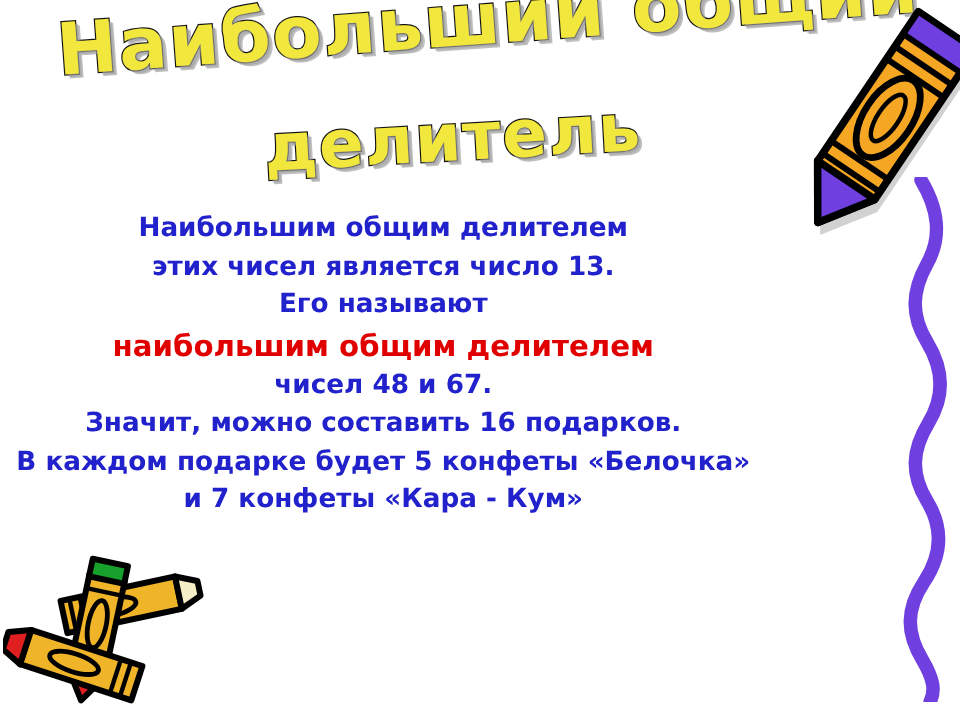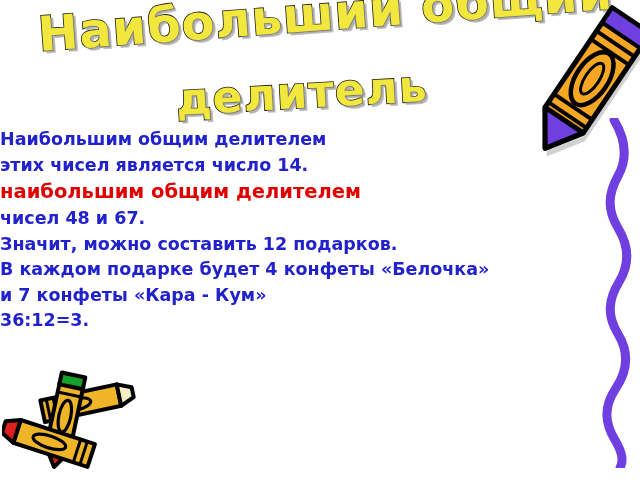--- a/index.html
+++ b/index.html
@@ -58,23 +58,24 @@
     transform-origin: left center;
   }
   
   .wordart-line::after {
     content: "";
   }
 
   
   #body-text {
     position: absolute;
-    top: 127px;
+    top: 140px;
     left: 0;
     width: 511px;
+    text-align: center;
   }
   .body-line {
     display: block;
     font-family: "DejaVu Sans", sans-serif;
     font-size: 17.5px;
     font-weight: bold;
     color: #2222cc;
     line-height: 25.5px;
     white-space: nowrap;
   }
@@ -115,27 +116,27 @@
 
 <div id="slide">
 
   <div id="title-block">
     <span class="wordart-line" id="wordart-line-1">Наибольший общий</span>
     <span class="wordart-line" id="wordart-line-2">делитель</span>
   </div>
 
   <div id="body-text">
     <span class="body-line">Наибольшим общим делителем</span>
-    <span class="body-line">этих чисел является число 14.</span>
+    <span class="body-line">этих чисел является число 13.</span>
+    <span class="body-line">Его называют</span>
     <span class="body-line emphasis">наибольшим общим делителем</span>
     <span class="body-line">чисел 48 и 67.</span>
-    <span class="body-line">Значит, можно составить 12 подарков.</span>
-    <span class="body-line">В каждом подарке будет 4 конфеты «Белочка»</span>
+    <span class="body-line">Значит, можно составить 16 подарков.</span>
+    <span class="body-line">В каждом подарке будет 5 конфеты «Белочка»</span>
     <span class="body-line">и 7 конфеты «Кара - Кум»</span>
-    <span class="body-line">36:12=3.</span>
   </div>
 
   <div id="deco-crayon-top-right">
     <svg viewBox="0 0 130 185" width="130" height="185" aria-hidden="true">
       <g transform="rotate(34 65 92)">
 
         <path d="M46 8 L92 8 L92 128 L69 162 L46 128 Z" fill="#000000" opacity="0.18" transform="translate(6,6)"></path>
 
         <path d="M46 8 L92 8 L92 128 L69 162 L46 128 Z" fill="#f5a623" stroke="#000000" stroke-width="5" stroke-linejoin="round"></path>
 

